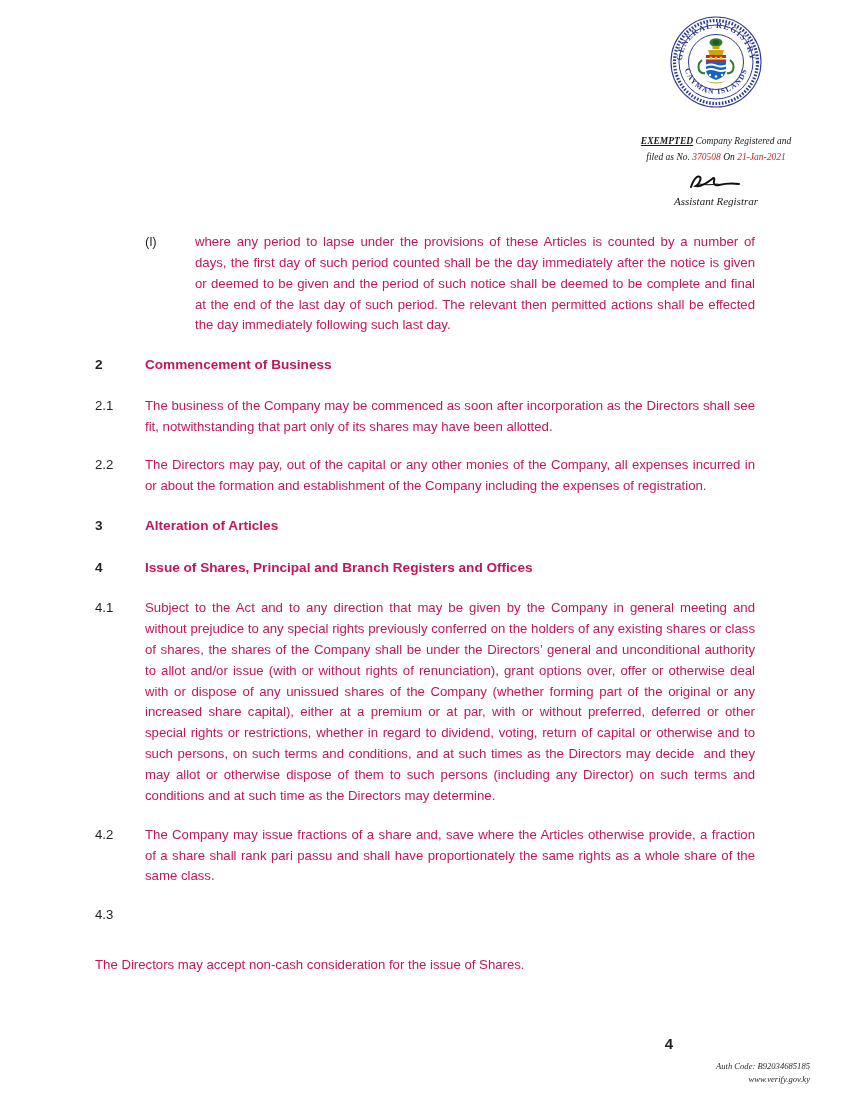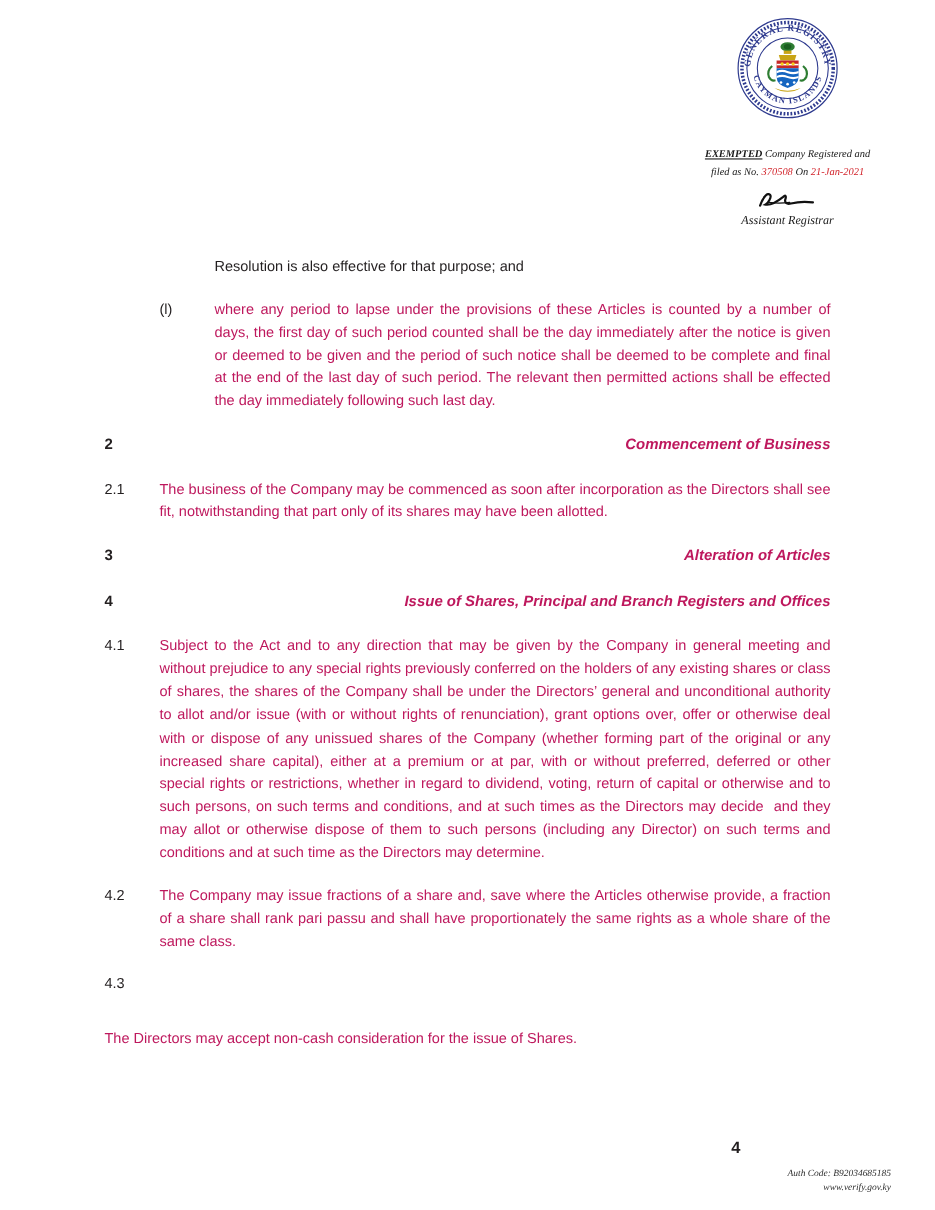--- a/index.html
+++ b/index.html
@@ -103,21 +103,21 @@
   
   .row.sub { margin-left: 50px; }
   .row.sub .num { flex: 0 0 50px; }
 
   .heading .num,
   .heading .txt {
     font-weight: bold;
     font-size: 13.6px;
   }
   .heading { margin-bottom: 20px; }
-  .heading .txt { text-align: right; font-style: italic; }
+  .heading .txt { text-align: left; }
 
   .lead-line {
     margin-left: 100px;
     font-size: 13.2px;
     line-height: 1.58;
     color: #231f20;
     margin-bottom: 18px;
   }
 
   .plain-para {
@@ -208,37 +208,40 @@
       <svg width="62" height="20" viewBox="0 0 62 20">
         <path d="M 6,15 C 9,6 13,3 15,5 C 17,7 13,13 11,14 C 16,15 22,11 27,7 C 29,5 30,6 29,9 C 28,12 30,14 34,13 C 40,11.5 46,11 54,12" fill="none" stroke="#111111" stroke-width="2" stroke-linecap="round"></path>
         <path d="M 14,12 C 20,13 26,13 33,12" fill="none" stroke="#111111" stroke-width="1.2" stroke-linecap="round"></path>
       </svg>
     </div>
     <div class="registrar-title">Assistant Registrar</div>
   </div>
 
   <div class="content">
 
-    <div class="lead-line">Resolution is also effective for that purpose; and</div>
 
     <div class="row sub">
       <div class="num">(l)</div>
       <div class="txt">where any period to lapse under the provisions of these Articles is counted by a number of days, the first day of such period counted shall be the day immediately after the notice is given or deemed to be given and the period of such notice shall be deemed to be complete and final at the end of the last day of such period. The relevant then permitted actions shall be effected the day immediately following such last day.</div>
     </div>
 
     <div class="row heading">
       <div class="num">2</div>
       <div class="txt">Commencement of Business</div>
     </div>
 
     <div class="row">
       <div class="num">2.1</div>
       <div class="txt">The business of the Company may be commenced as soon after incorporation as the Directors shall see fit, notwithstanding that part only of its shares may have been allotted.</div>
     </div>
 
+    <div class="row">
+      <div class="num">2.2</div>
+      <div class="txt">The Directors may pay, out of the capital or any other monies of the Company, all expenses incurred in or about the formation and establishment of the Company including the expenses of registration.</div>
+    </div>
 
     <div class="row heading">
       <div class="num">3</div>
       <div class="txt">Alteration of Articles</div>
     </div>
 
 
     <div class="row heading">
       <div class="num">4</div>
       <div class="txt">Issue of Shares, Principal and Branch Registers and Offices</div>

